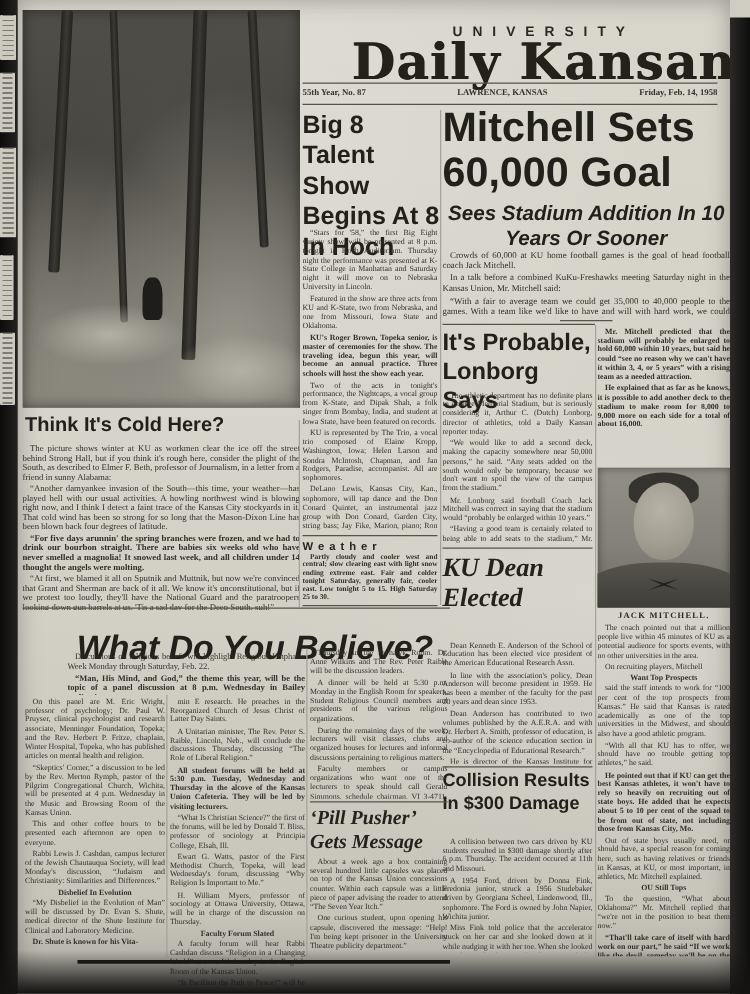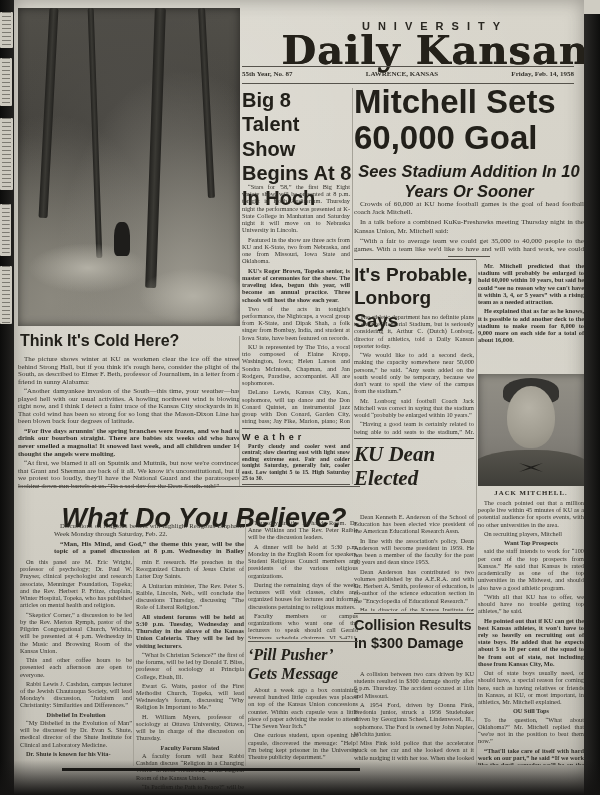--- a/index.html
+++ b/index.html
@@ -118,21 +118,21 @@
   <div class="wh" style="left:228px;top:432px;width:108px;">Weather</div>
   <div class="art weatherbox" style="left:228px;top:443px;width:108px;height:38px;">
     <p>Partly cloudy and cooler west and central; slow clearing east with light snow ending extreme east. Fair and colder tonight Saturday, generally fair, cooler east. Low tonight 5 to 15. High Saturday 25 to 30.</p>
   </div>
   <div class="rule" style="left:228px;top:484px;width:108px;"></div>
 
   <div class="hsans" style="left:340px;top:84px;width:208px;font-size:33px;line-height:1.1;">Mitchell Sets 60,000 Goal</div>
   <div class="hsans sub-i" style="left:340px;top:162px;width:230px;font-size:16.5px;line-height:1.2;">Sees Stadium Addition In 10 Years Or Sooner</div>
   <div class="art intro" style="left:340px;top:200px;width:230px;height:54px;">
     <p>Crowds of 60,000 at KU home football games is the goal of head football coach Jack Mitchell.</p>
-    <p>In a talk before a combined KuKu-Freshawks meeting Thursday night in the Kansas Union, Mr. Mitchell said:</p>
+    <p>In a talk before a combined KuKu-Freshawks meeting Saturday night in the Kansas Union, Mr. Mitchell said:</p>
     <p>“With a fair to average team we could get 35,000 to 40,000 people to the games. With a team like we'd like to have and will with hard work, we could average 60,000 people here for home football games.”</p>
   </div>
   <div class="rule" style="left:434px;top:256px;width:42px;"></div>
 
   <div class="rule" style="left:340px;top:259px;width:122px;"></div>
   <div class="hsans" style="left:340px;top:263px;width:124px;font-size:19px;">It's Probable, Lonborg Says</div>
   <div class="art" style="left:340px;top:313px;width:120px;height:122px;">
     <p>The athletic department has no definite plans to enlarge Memorial Stadium, but is seriously considering it, Arthur C. (Dutch) Lonborg, director of athletics, told a Daily Kansan reporter today.</p>
     <p>“We would like to add a second deck, making the capacity somewhere near 50,000 persons,” he said. “Any seats added on the south would only be temporary, because we don't want to spoil the view of the campus from the stadium.”</p>
     <p>Mr. Lonborg said football Coach Jack Mitchell was correct in saying that the stadium would “probably be enlarged within 10 years.”</p>

